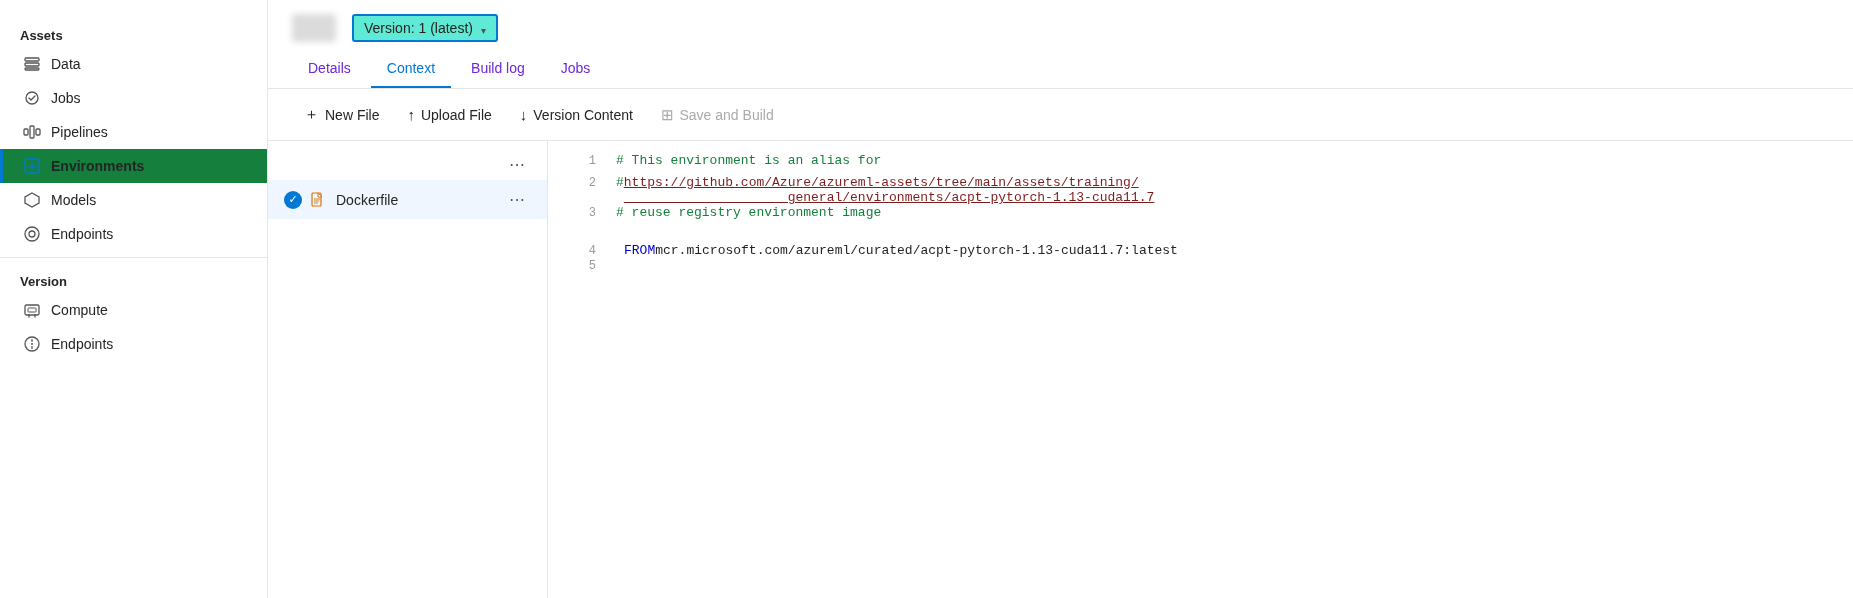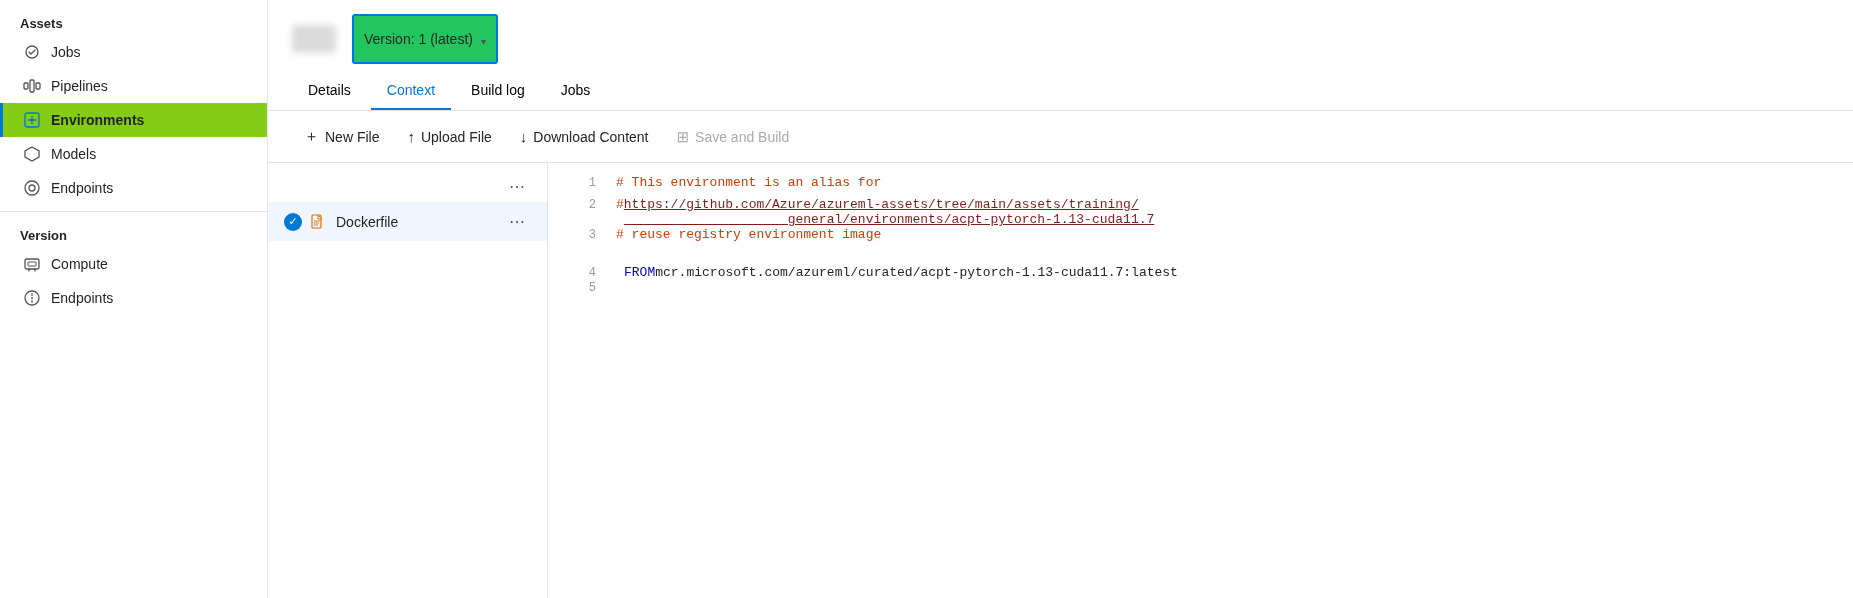--- a/index.html
+++ b/index.html
@@ -6,41 +6,41 @@
     body { font-family: 'Segoe UI', Arial, sans-serif; background: #fff; display: flex; height: 598px; overflow: hidden; font-size: 14px; color: #242424; }
 
     
     .sidebar {
       width: 268px;
       min-width: 268px;
       background: #fff;
       border-right: 1px solid #e5e5e5;
       display: flex;
       flex-direction: column;
-      padding-top: 8px;
+      padding-top: 20px;
     }
     .sidebar-section-label {
       font-size: 13px;
       font-weight: 600;
       color: #242424;
       padding: 8px 20px 4px 20px;
       text-transform: none;
     }
     .sidebar-item {
       display: flex;
       align-items: center;
       gap: 10px;
       padding: 8px 20px;
       cursor: pointer;
       color: #242424;
       font-size: 14px;
       border-left: 3px solid transparent;
     }
     .sidebar-item.active {
-      background: #84cc16;
+      background: #15803d;
       border-left: 3px solid #0078d4;
       font-weight: 600;
     }
     .sidebar-item .icon {
       width: 18px;
       height: 18px;
       display: flex;
       align-items: center;
       justify-content: center;
       flex-shrink: 0;
@@ -76,46 +76,46 @@
       width: 44px;
       height: 28px;
       background: #ccc;
       border-radius: 3px;
       filter: blur(3px);
       opacity: 0.7;
     }
     .version-dropdown {
       border: 2px solid #0078d4;
       border-radius: 3px;
-      padding: 15px 10px;
+      padding: 4px 10px;
       display: flex;
       align-items: flex-end;
       gap: 8px;
       font-size: 14px;
       cursor: pointer;
-      background: #22c55e;
+      background: #5eead4;
     }
     .version-dropdown .chevron {
       font-size: 10px;
       color: #555;
     }
 
     
     .tabs-bar {
       display: flex;
       align-items: flex-end;
       padding: 0 24px;
       border-bottom: 1px solid #e5e5e5;
       margin-top: 8px;
     }
     .tab {
       padding: 10px 16px;
       cursor: pointer;
       font-size: 14px;
-      color: #000000;
+      color: #6d28d9;
       border-bottom: 2px solid transparent;
       margin-right: 4px;
     }
     .tab.active {
       color: #0078d4;
       border-bottom: 2px solid #0078d4;
       font-weight: 400;
     }
 
     
@@ -220,31 +220,41 @@
       padding: 0 16px;
     }
     .line-num {
       color: #999;
       min-width: 32px;
       text-align: right;
       margin-right: 20px;
       user-select: none;
       font-size: 12px;
     }
-    .code-comment { color: #c2410c; }
+    .code-comment { color: #15803d; }
     .code-link { color: #7f1d1d; text-decoration: underline; }
     .code-keyword { color: #0000cd; font-weight: normal; margin-left: 8px; }
     .code-text { color: #242424; margin-top: 16px; }
   </style>
 </head>
 <body>
 
 <div class="sidebar">
   <div class="sidebar-section-label">Assets</div>
 
+  <div class="sidebar-item">
+    <span class="icon">
+      <svg width="18" height="18" viewBox="0 0 18 18" fill="none">
+        <rect x="2" y="3" width="14" height="3" rx="1" stroke="#555" stroke-width="1.3" fill="none"></rect>
+        <rect x="2" y="8" width="14" height="3" rx="1" stroke="#555" stroke-width="1.3" fill="none"></rect>
+        <rect x="2" y="13" width="14" height="2" rx="1" stroke="#555" stroke-width="1.3" fill="none"></rect>
+      </svg>
+    </span>
+    <span>Data</span>
+  </div>
 
   <div class="sidebar-item">
     <span class="icon">
       <svg width="18" height="18" viewBox="0 0 18 18" fill="none">
         <circle cx="9" cy="9" r="6" stroke="#555" stroke-width="1.3"></circle>
         <path d="M6 9l2 2 4-4" stroke="#555" stroke-width="1.3" stroke-linecap="round"></path>
       </svg>
     </span>
     <span>Jobs</span>
   </div>
@@ -346,21 +356,21 @@
     <button class="toolbar-btn">
       <span class="btn-icon">＋</span>
       <span>New File</span>
     </button>
     <button class="toolbar-btn">
       <span class="btn-icon">↑</span>
       <span>Upload File</span>
     </button>
     <button class="toolbar-btn">
       <span class="btn-icon">↓</span>
-      <span>Download Content</span>
+      <span>Version Content</span>
     </button>
     <button class="toolbar-btn disabled">
       <span class="btn-icon">⊞</span>
       <span>Save and Build</span>
     </button>
   </div>
 
   <div class="content-area">
 
     <div class="file-tree">

